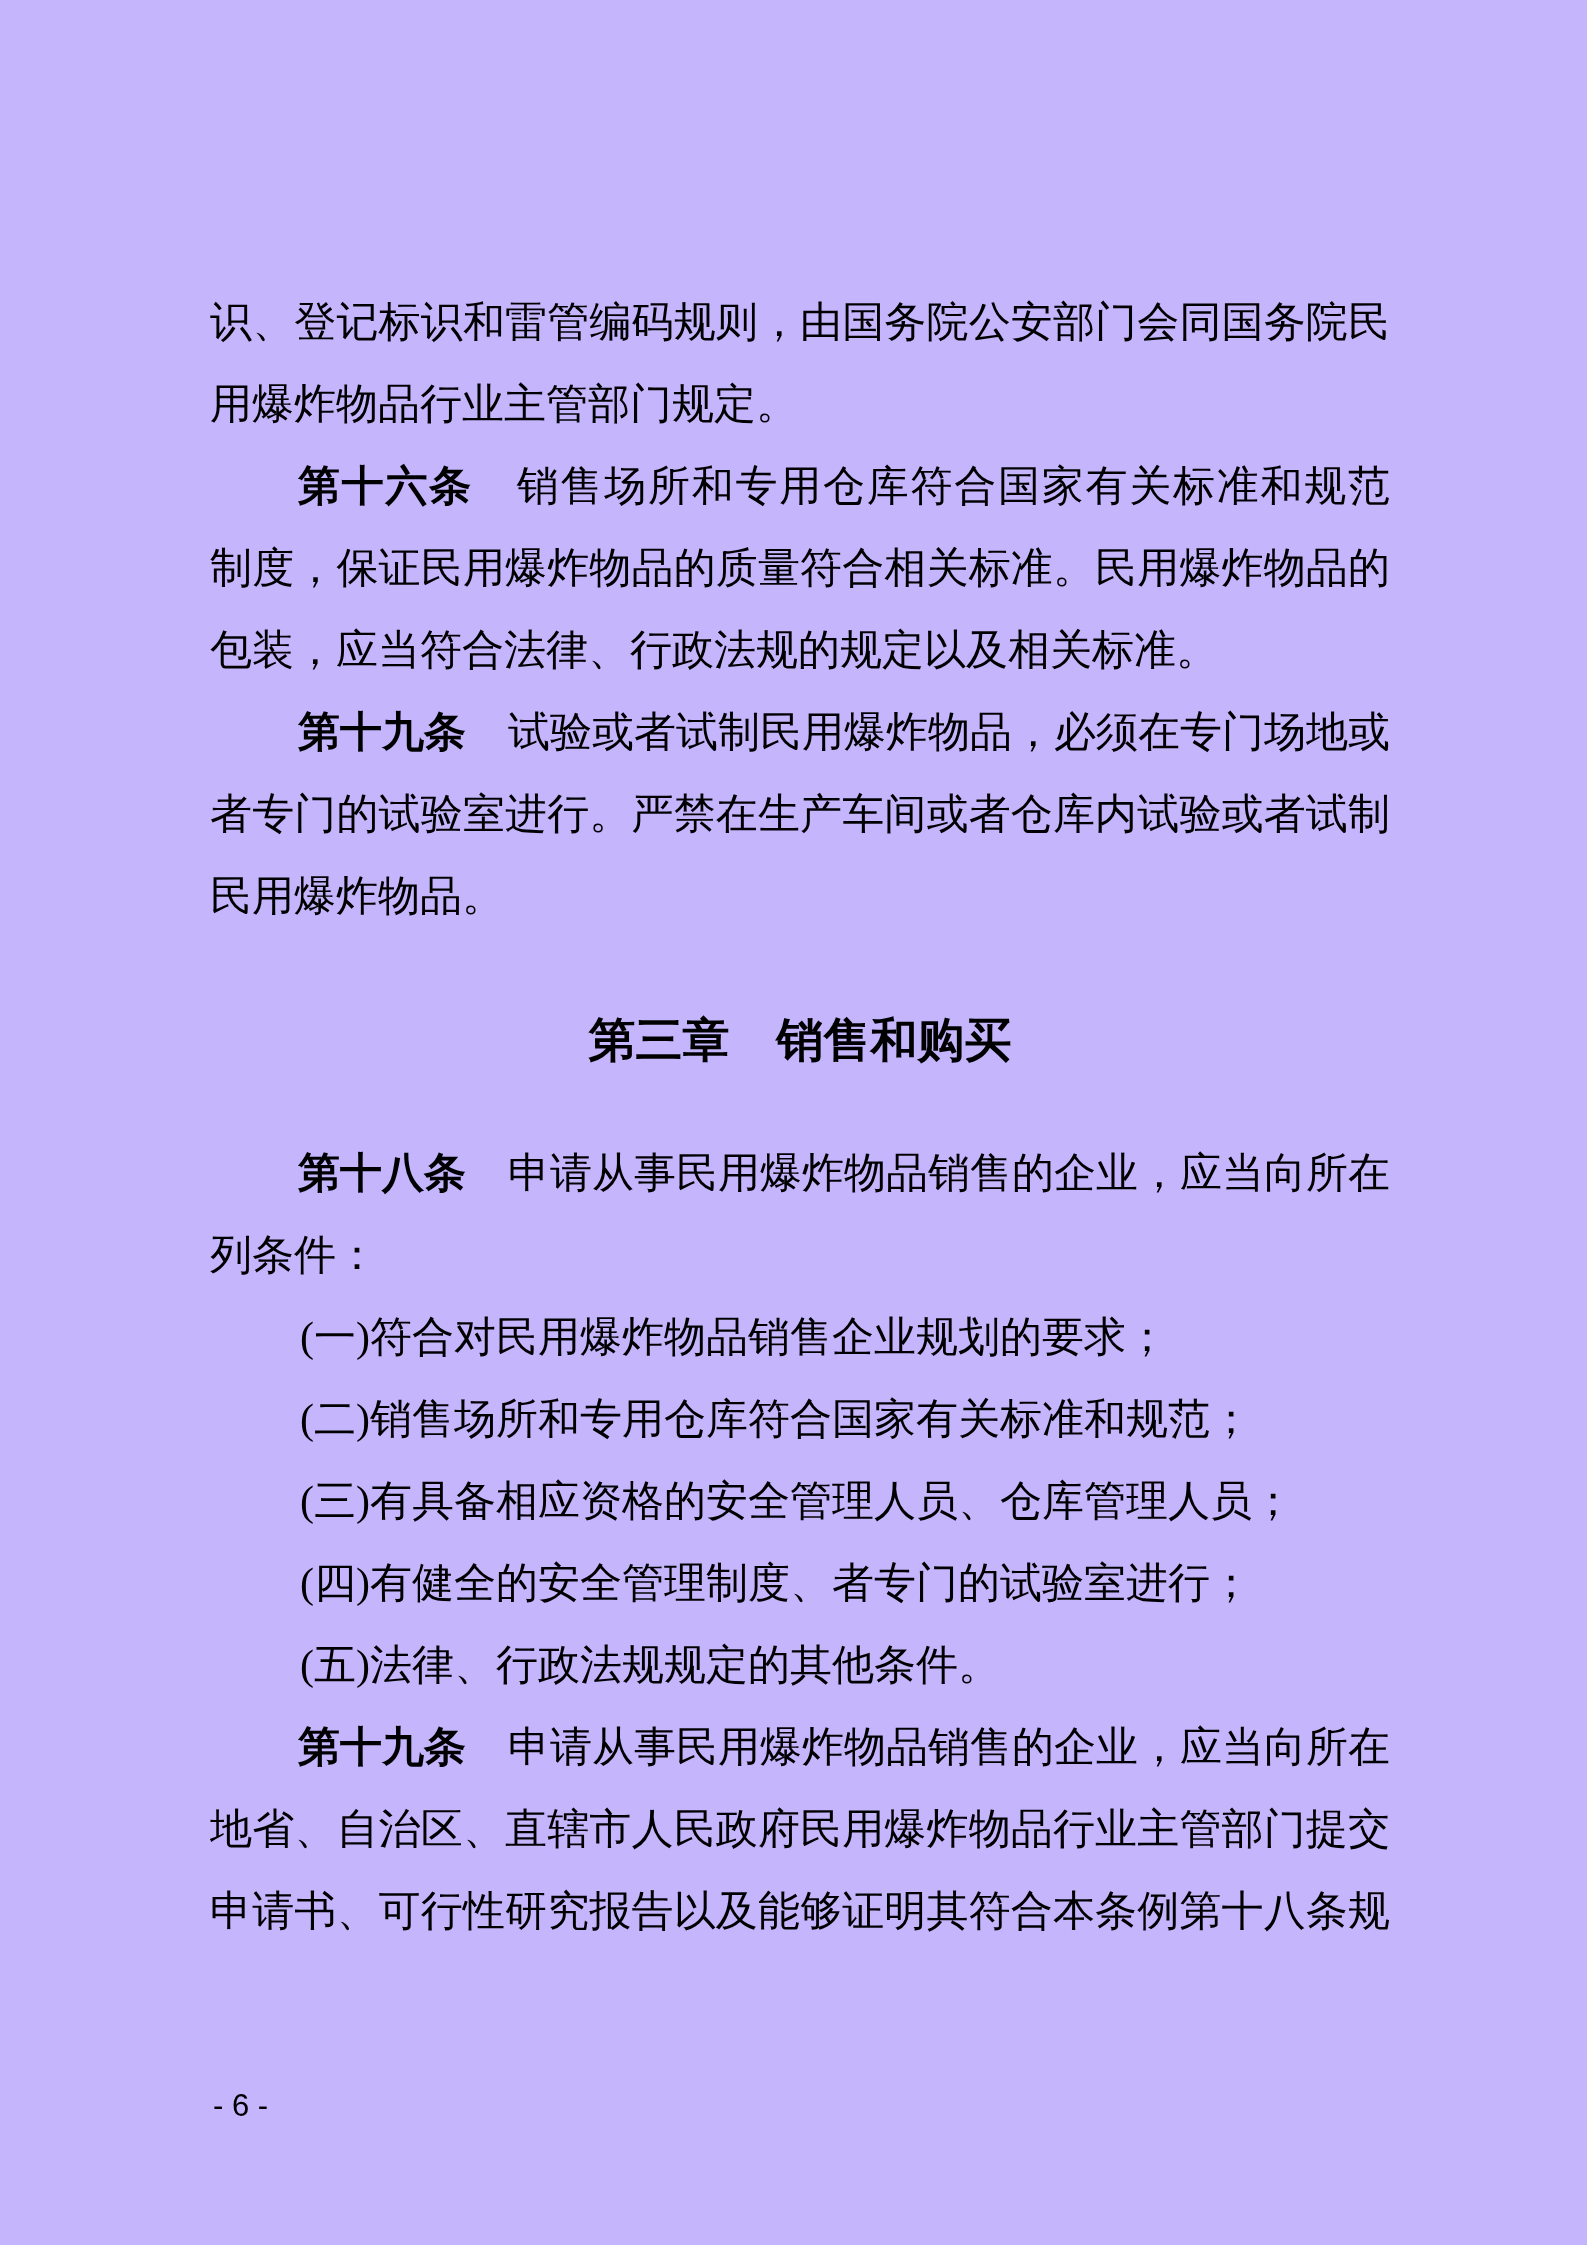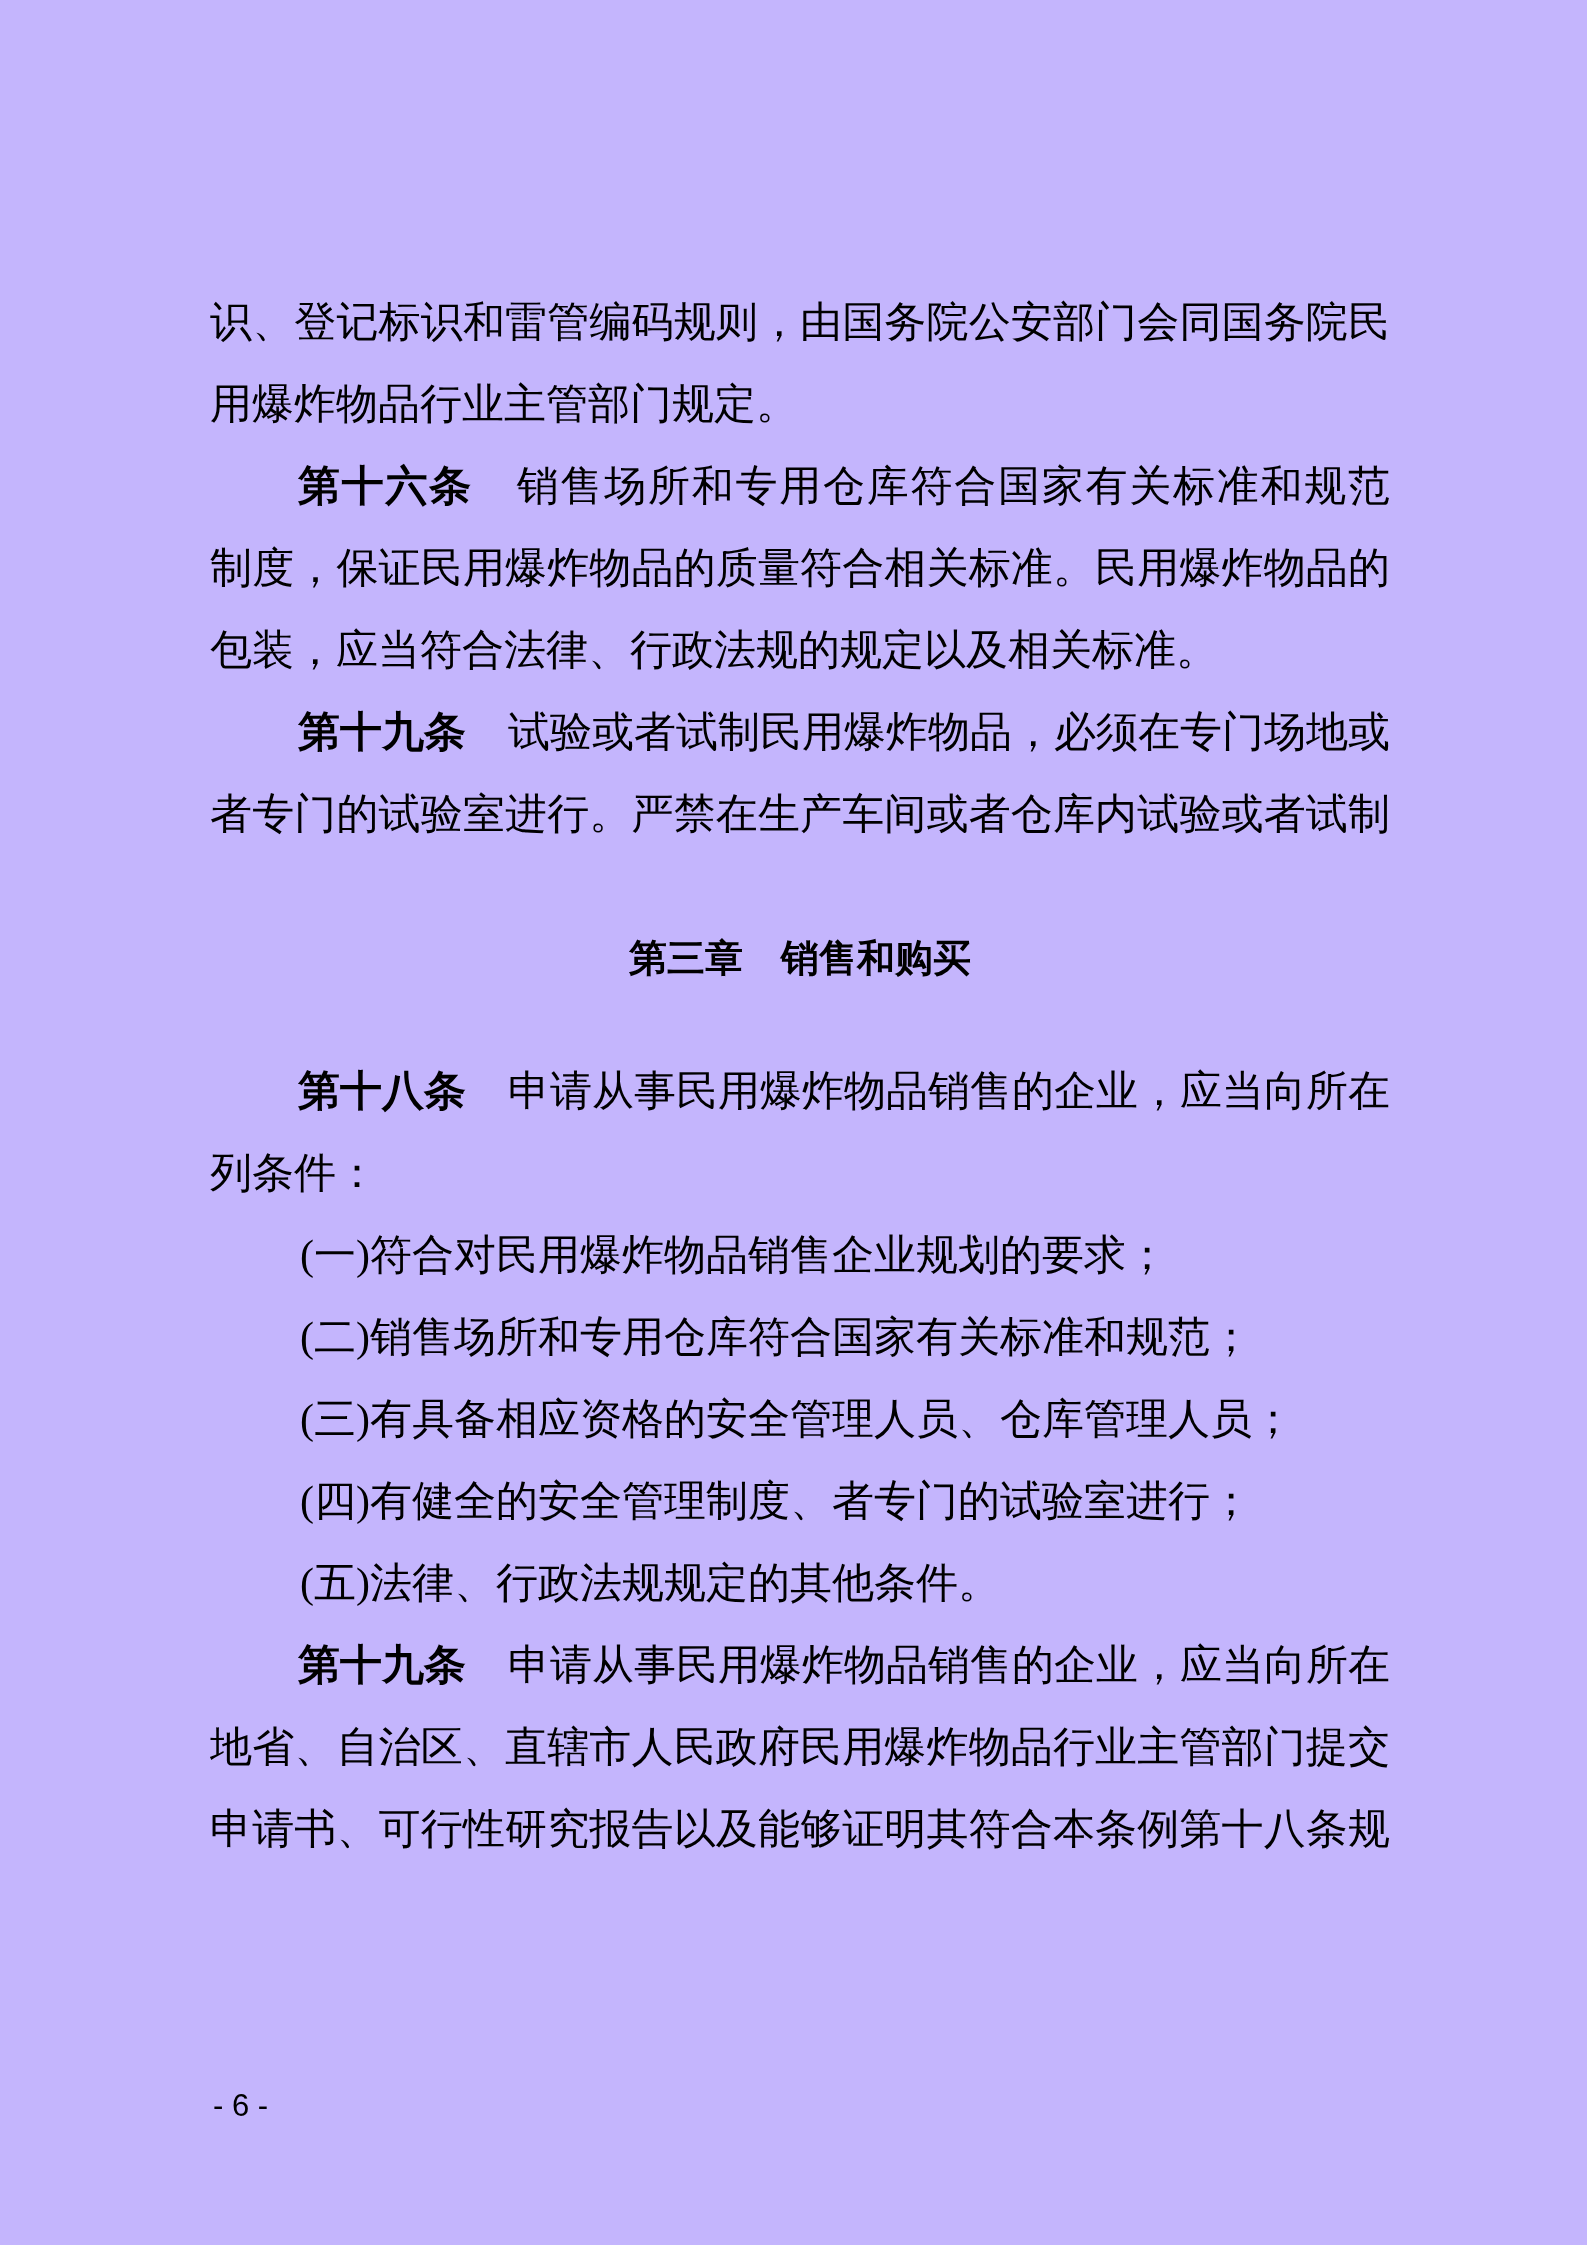--- a/index.html
+++ b/index.html
@@ -53,21 +53,21 @@
     font-weight: bold;
     font-family: "Liberation Sans", sans-serif;
   }
   
   .chapter {
     margin-top: 62px;
     margin-bottom: 51px;
     height: 82px;
     line-height: 82px;
     text-align: center;
-    font-size: 38px;
+    font-size: 47px;
     font-weight: bold;
     font-family: "Liberation Sans", sans-serif;
   }
   .footer {
     position: absolute;
     left: 213px;
     top: 2089px;
     font-size: 31px;
     line-height: 1.1;
     font-family: "Liberation Sans", sans-serif;
@@ -83,20 +83,21 @@
 
     <div class="ln full">识、登记标识和雷管编码规则，由国务院公安部门会同国务院民</div>
     <div class="ln">用爆炸物品行业主管部门规定。</div>
 
     <div class="ln full art"><span class="num">第十六条</span><span>　销售场所和专用仓库符合国家有关标准和规范</span></div>
     <div class="ln full">制度，保证民用爆炸物品的质量符合相关标准。民用爆炸物品的</div>
     <div class="ln">包装，应当符合法律、行政法规的规定以及相关标准。</div>
 
     <div class="ln full art"><span class="num">第十九条</span><span>　试验或者试制民用爆炸物品，必须在专门场地或</span></div>
     <div class="ln full">者专门的试验室进行。严禁在生产车间或者仓库内试验或者试制</div>
+    <div class="ln">民用爆炸物品。</div>
 
     <div class="chapter">第三章　销售和购买</div>
 
     <div class="ln full art"><span class="num">第十八条</span><span>　申请从事民用爆炸物品销售的企业，应当向所在</span></div>
     <div class="ln">列条件：</div>
 
     <div class="ln item">(一)符合对民用爆炸物品销售企业规划的要求；</div>
     <div class="ln item">(二)销售场所和专用仓库符合国家有关标准和规范；</div>
     <div class="ln item">(三)有具备相应资格的安全管理人员、仓库管理人员；</div>
     <div class="ln item">(四)有健全的安全管理制度、者专门的试验室进行；</div>

